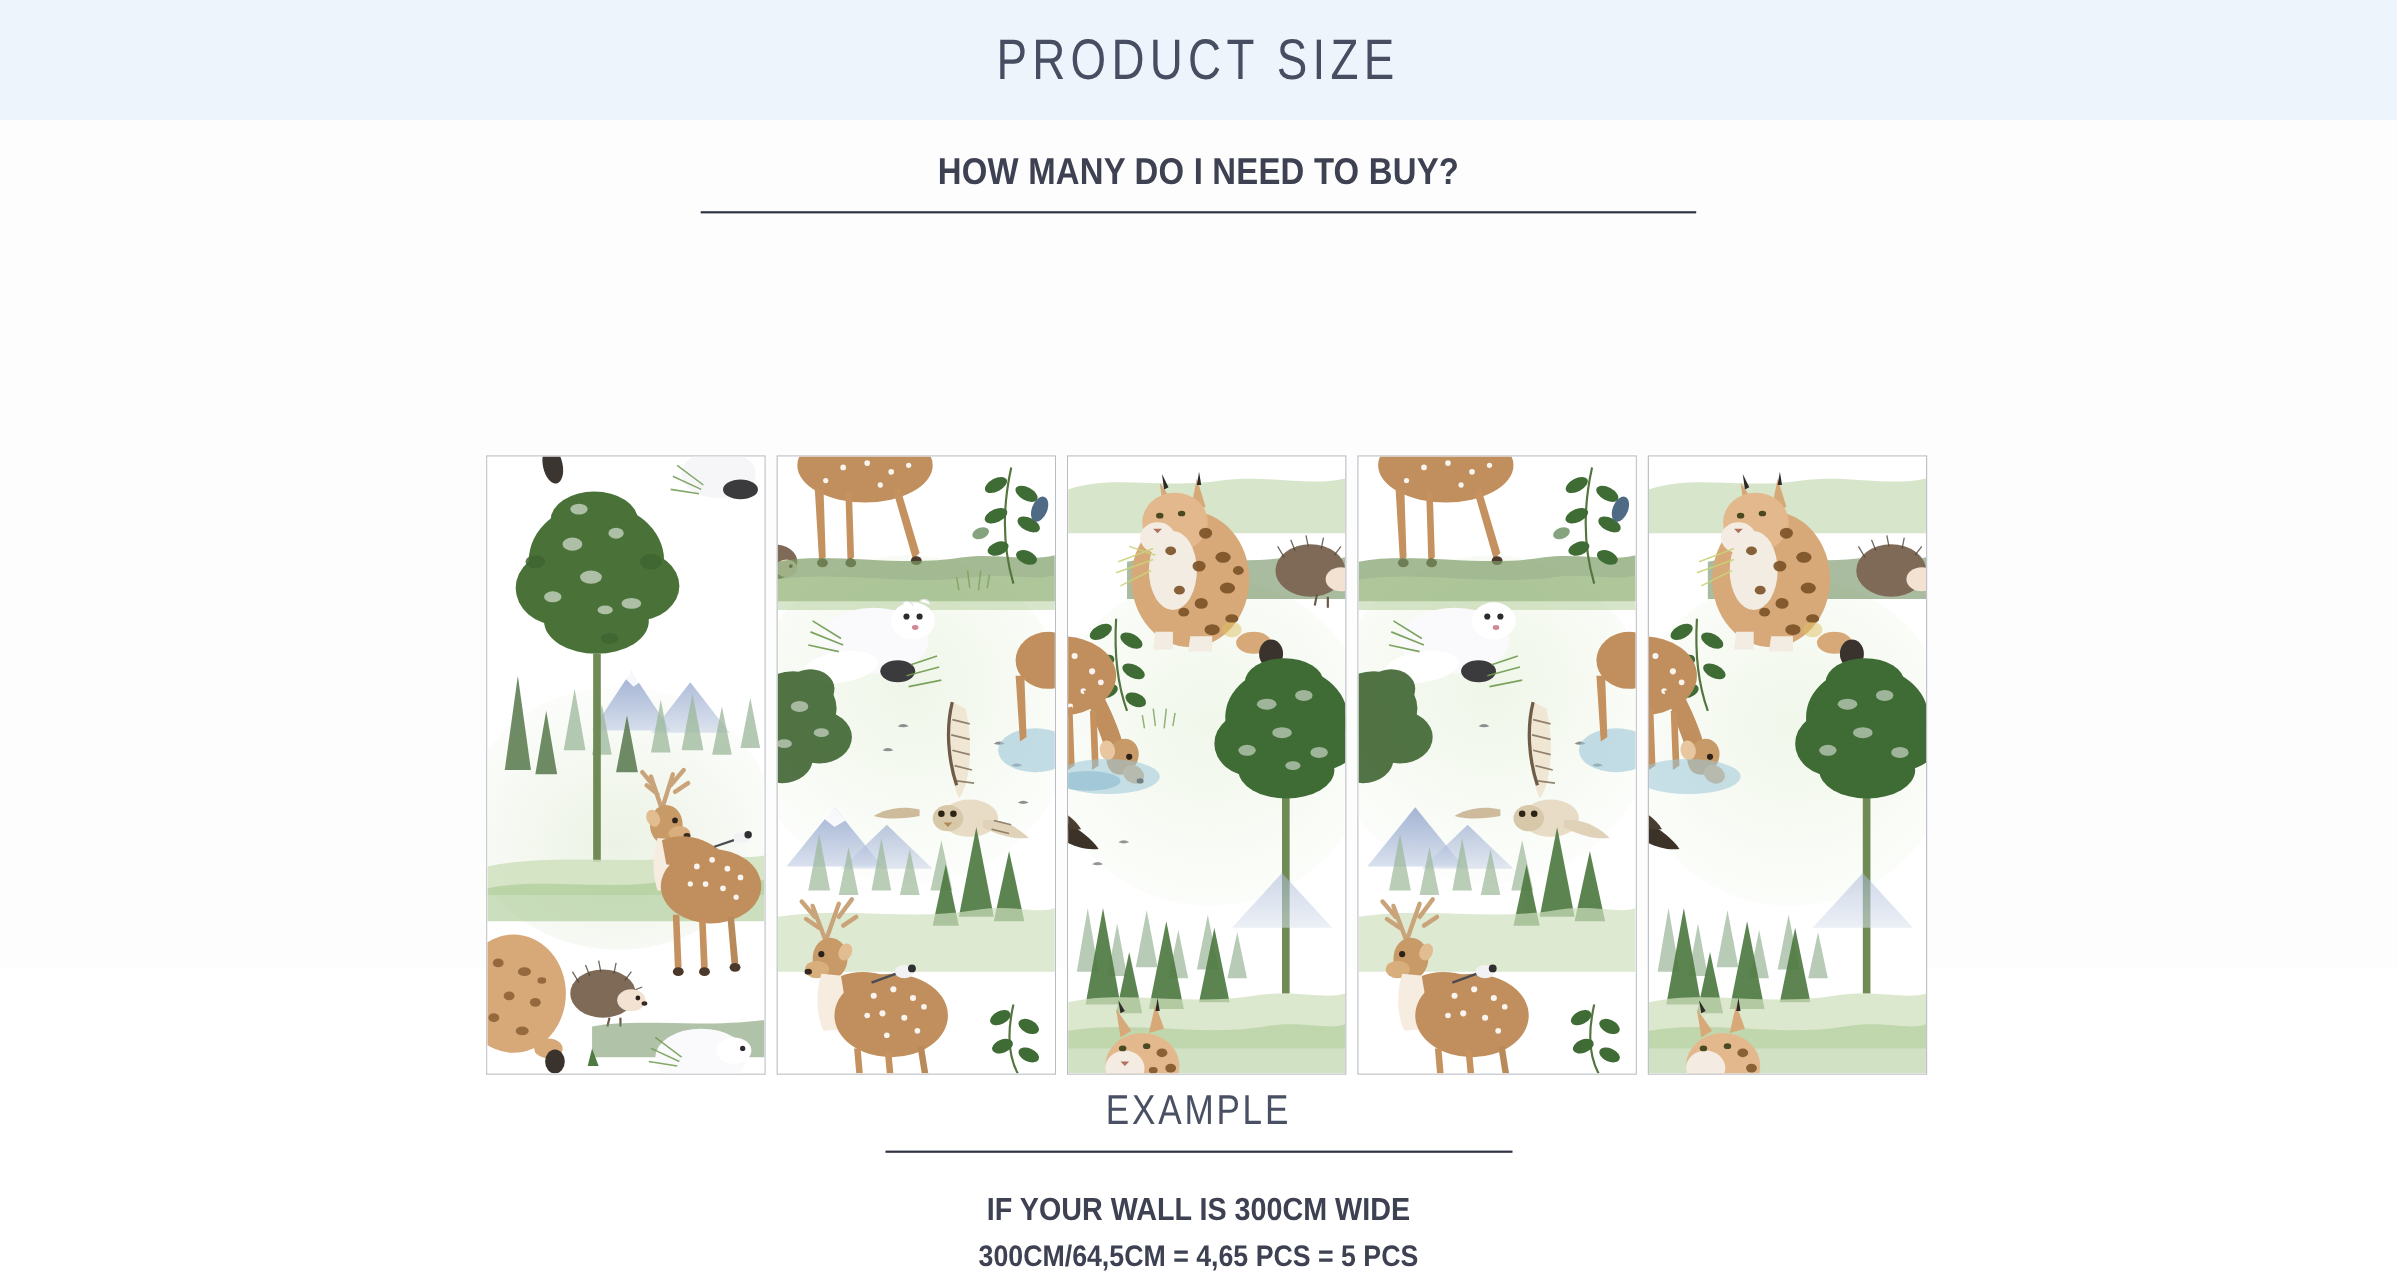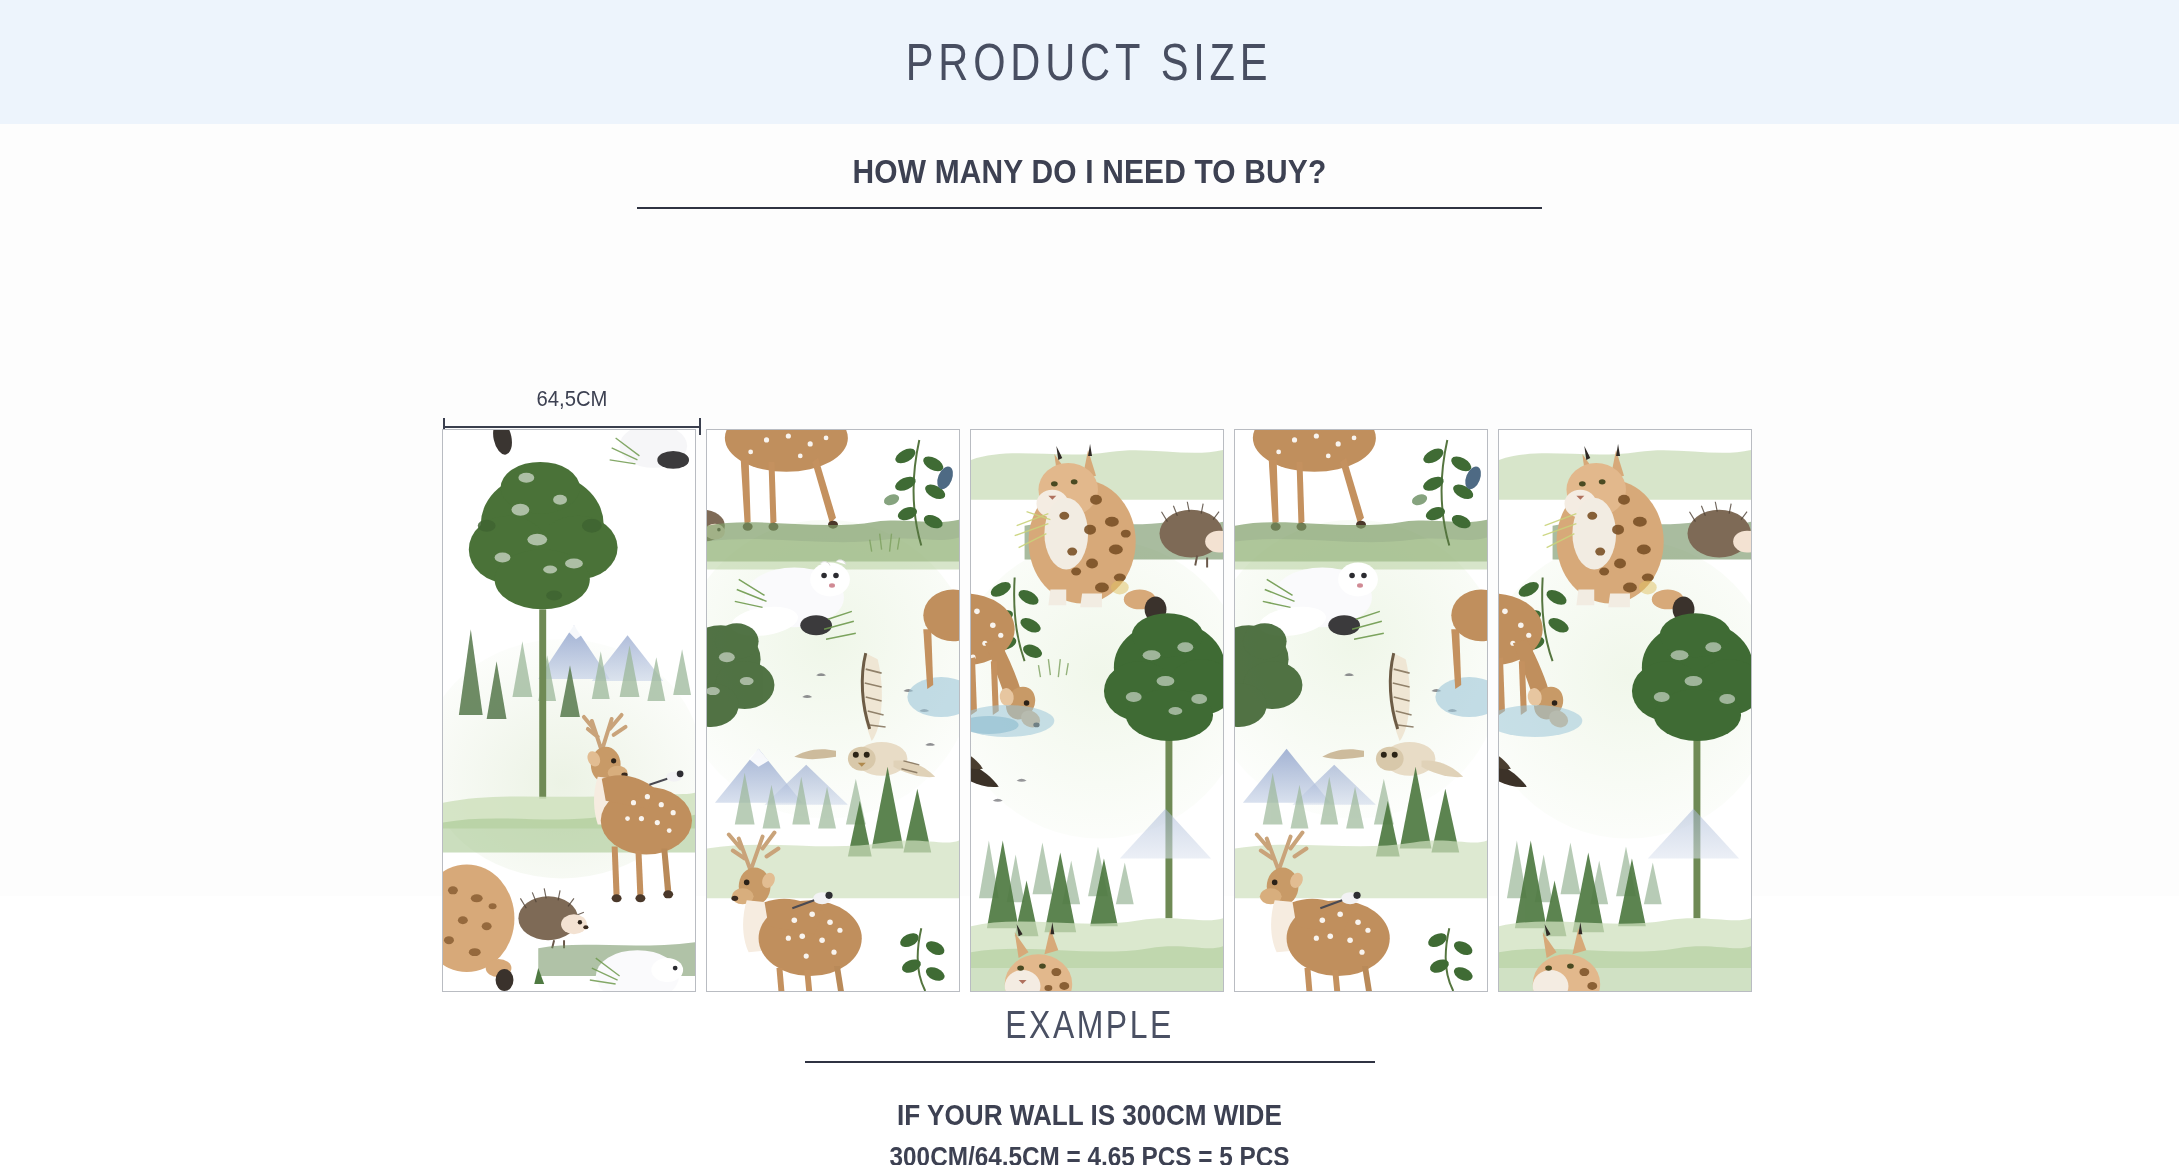--- a/index.html
+++ b/index.html
@@ -11,21 +11,21 @@
     width: 2179px;
     height: 1165px;
     font-family: "Liberation Sans", sans-serif;
     color: #3d4152;
     overflow: hidden;
     position: relative;
   }
 
   
   .header-band {
-    height: 124px;
+    height: 109px;
     background: #edf4fc;
     display: flex;
     align-items: center;
     justify-content: center;
   }
   .header-title {
     font-size: 52px;
     letter-spacing: 6px;
     font-weight: 400;
     color: #484e61;
@@ -173,28 +173,20 @@
   <div class="header-title">PRODUCT SIZE</div>
 </div>
 
 <div class="page-body">
 
   <div class="center-col">
     <div class="subhead">HOW MANY DO I NEED TO BUY?</div>
     <div class="rule-main"></div>
   </div>
 
-  <div class="ruler-wrap">
-    <div class="ruler-label">64,5CM</div>
-    <div class="ruler-bar">
-      <div class="line"></div>
-      <div class="tick left"></div>
-      <div class="tick right"></div>
-    </div>
-  </div>
 
   <div class="panels">
 
     <div class="panel">
       <svg viewBox="0 0 254 563" preserveAspectRatio="none">
         <defs>
           <linearGradient id="mtn1" x1="0" y1="0" x2="0" y2="1">
             <stop offset="0%" stop-color="#8fa2cb"></stop>
               <stop offset="100%" stop-color="#cfd9ea"></stop>
           </linearGradient>

